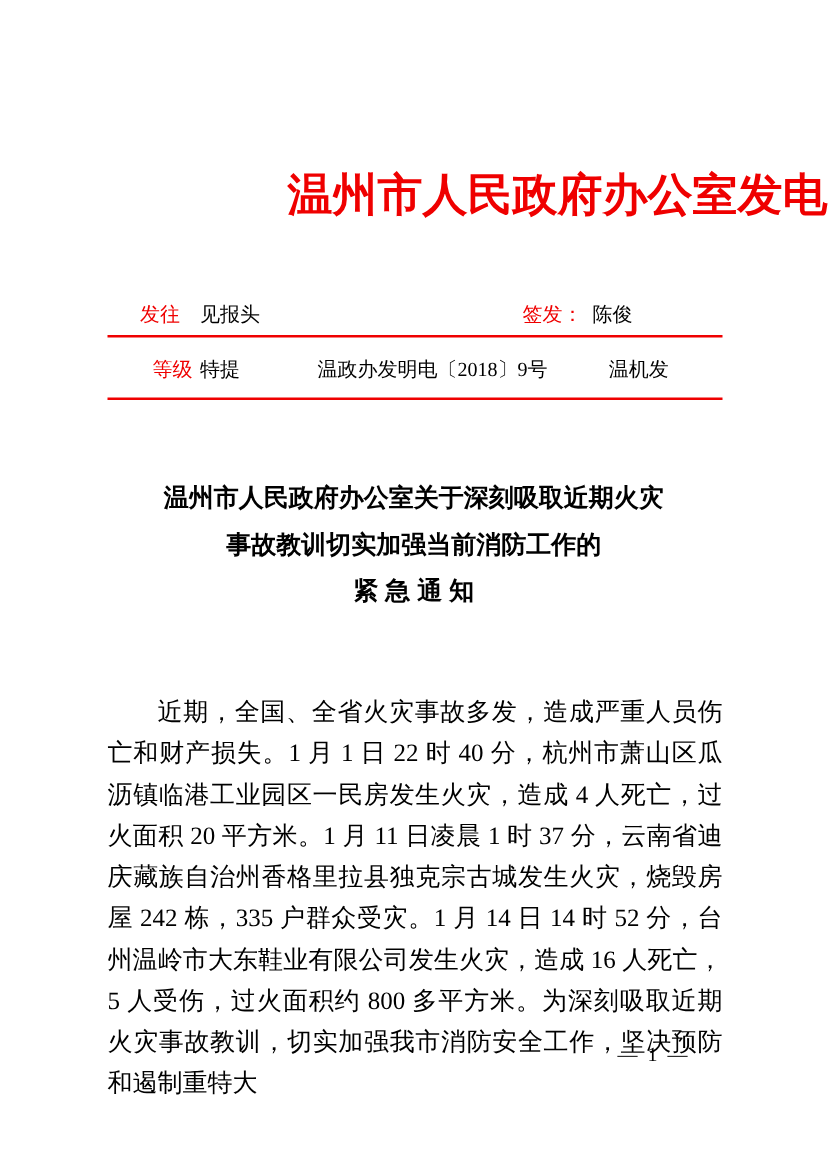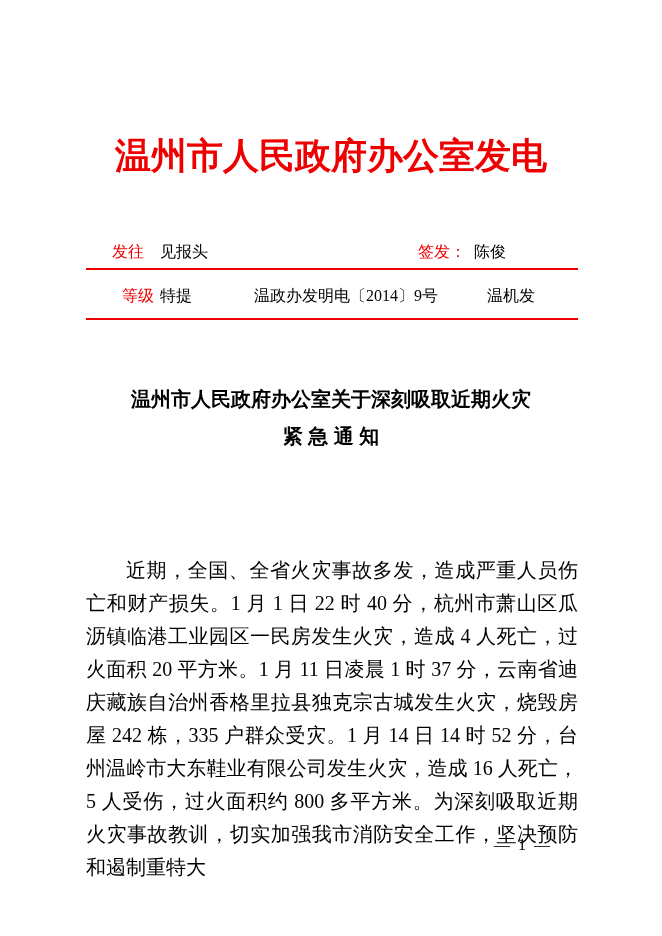--- a/index.html
+++ b/index.html
@@ -14,21 +14,21 @@
     color:var(--text);
     font-family:"Liberation Serif","DejaVu Serif",serif;
     position:relative;
     overflow:hidden;
   }
   .page{position:absolute;inset:0;}
 
   
   .org-title{
     position:absolute;top:132px;left:0;width:100%;
-    margin:0;text-align:center;
+    margin:0;text-align:right;
     color:var(--accent-red);
     font-size:36px;font-weight:bold;
     letter-spacing:0px;
     font-family:"Liberation Serif","DejaVu Serif",serif;
   }
 
   
   .hdr{
     position:absolute;left:86px;top:238px;width:492px;height:84px;
     font-size:16px;
@@ -88,28 +88,29 @@
     <div class="row1">
       <span class="red pos-to-label">发往</span>
       <span class="pos-to-value">见报头</span>
       <span class="red pos-sign-label">签发：</span>
       <span class="pos-sign-value">陈俊</span>
     </div>
     <div class="line1"></div>
     <div class="row2">
       <span class="red pos-level-label">等级</span>
       <span class="pos-level-value">特提</span>
-      <span class="pos-doc-number">温政办发明电〔2014〕9号</span>
+      <span class="pos-doc-number">温政办发明电〔2018〕9号</span>
       <span class="pos-doc-type">温机发</span>
     </div>
     <div class="line2"></div>
   </div>
 
   <div class="doc-title">
     <div>温州市人民政府办公室关于深刻吸取近期火灾</div>
+    <div>事故教训切实加强当前消防工作的</div>
     <div>紧 急 通 知</div>
   </div>
 
 
   <p class="para">近期，全国、全省火灾事故多发，造成严重人员伤亡和财产损失。1 月 1 日 22 时 40 分，杭州市萧山区瓜沥镇临港工业园区一民房发生火灾，造成 4 人死亡，过火面积 20 平方米。1 月 11 日凌晨 1 时 37 分，云南省迪庆藏族自治州香格里拉县独克宗古城发生火灾，烧毁房屋 242 栋，335 户群众受灾。1 月 14 日 14 时 52 分，台州温岭市大东鞋业有限公司发生火灾，造成 16 人死亡，5 人受伤，过火面积约 800 多平方米。为深刻吸取近期火灾事故教训，切实加强我市消防安全工作，坚决预防和遏制重特大</p>
 
   <div class="page-num">— 1 —</div>
 
 </div>
 

